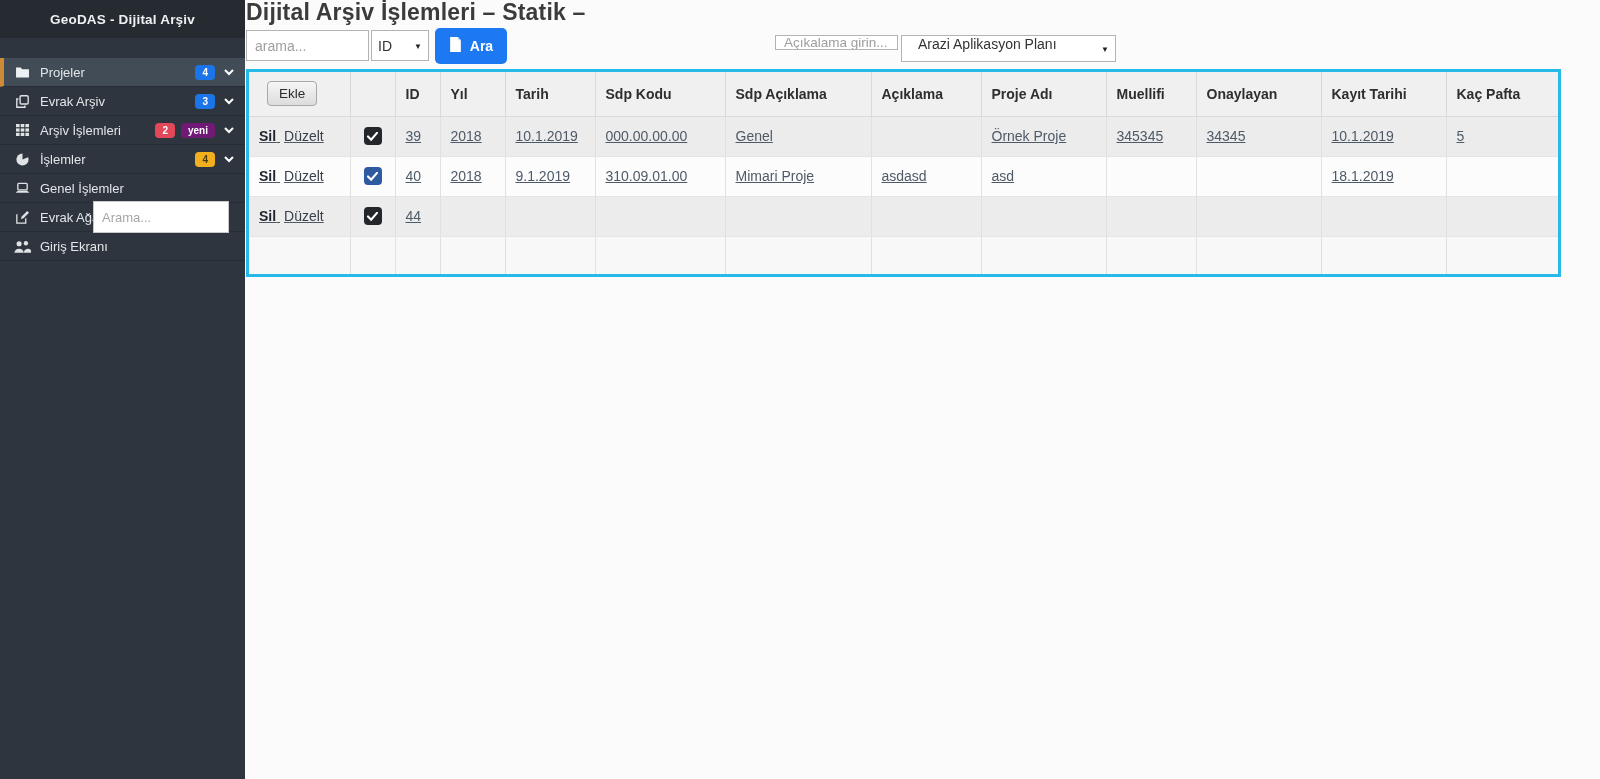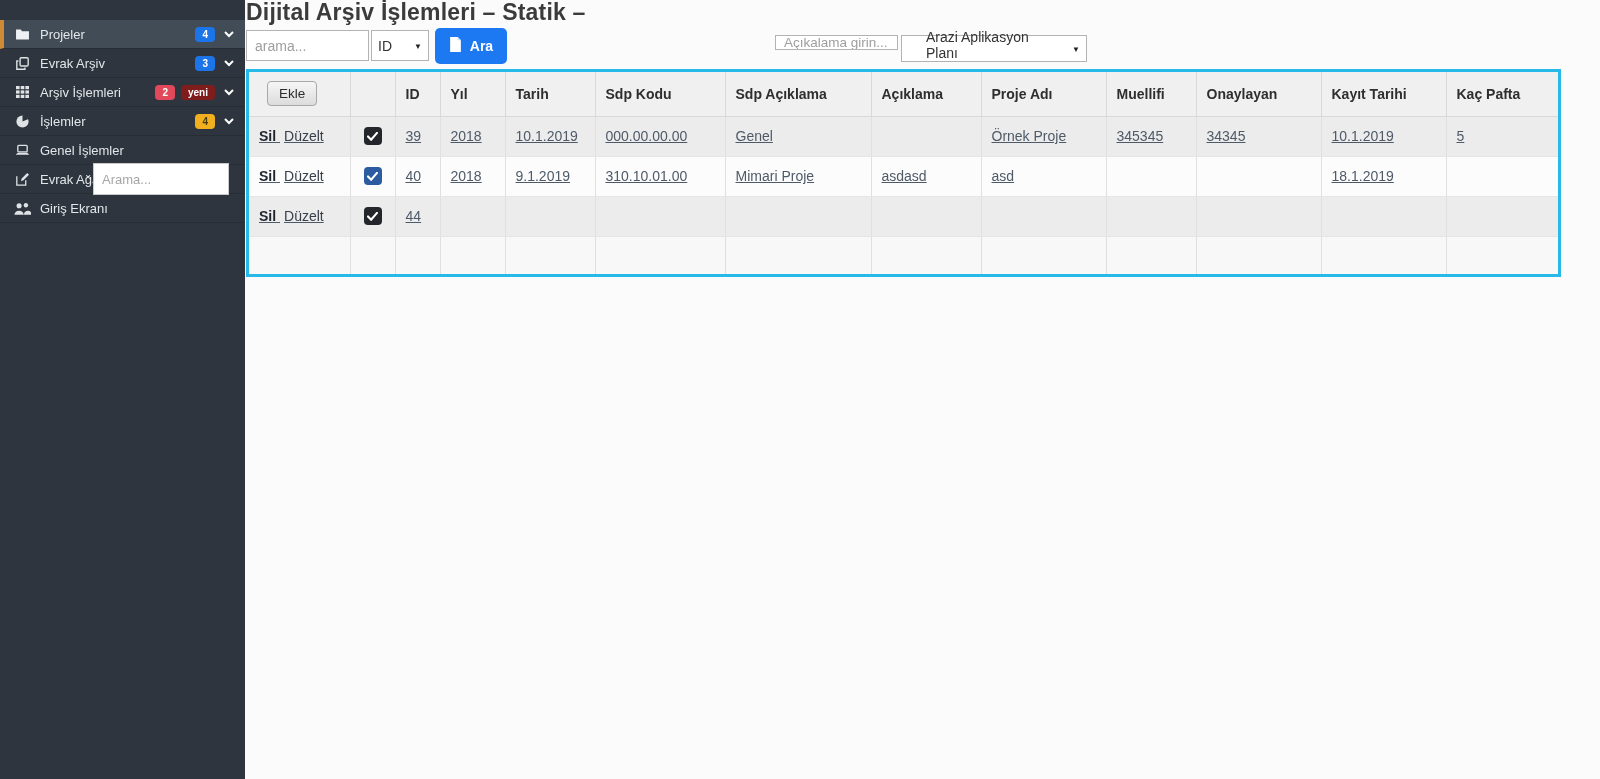--- a/index.html
+++ b/index.html
@@ -25,21 +25,21 @@
   .nav-item.active { background:#414c56; border-left:4px solid #cf8a36; padding-left:9px;margin-top:20px; }
   .nav-icon { width:18px; margin-right:9px; display:inline-flex; justify-content:center; align-items:center; }
   .nav-label { white-space:nowrap; }
   .badges { margin-left:auto; display:flex; gap:6px; align-items:center; }
   .badge {
     font-size:10px; font-weight:bold; color:#fff;
     padding:2px 7px; border-radius:4px; line-height:11px;
   }
   .badge-blue   { background:#1c74e9; }
   .badge-red    { background:#e1495b; }
-  .badge-teal   { background:#7f1d1d; }
+  .badge-teal   { background:#701a75; }
   .badge-yellow { background:#f2b01e; color:#4a3c0d; }
   .nav-chevron { margin:0 11px 0 9px; display:inline-flex; }
   .tree-search {
     position:absolute; left:93px; top:-2px; z-index:3;
     width:136px; height:32px; border:1px solid #c9c9c9; background:#fff;
     padding:0 8px; font-size:13px; color:#444;
     font-family:"Liberation Sans", sans-serif;
   }
   .tree-search::placeholder { color:#a6a6a6; }
 
@@ -68,23 +68,23 @@
   .ara-btn {
     margin-left:6px; margin-top:-2px; width:72px; height:36px;
     background:#1d79f2; border:none; border-radius:5px;
     color:#fff; font-size:14px; font-weight:bold;
     display:flex; align-items:center; justify-content:center; gap:8px;
     cursor:pointer; font-family:"Liberation Sans", sans-serif;
   }
   .toolbar-right { position:absolute; left:529px; top:5px; display:flex; }
   .desc-input { width:123px; height:15px; font-size:13.5px; }
   .type-select {
-    position:relative; width:186px; height:27px; margin-left:3px;
+    position:relative; width:215px; height:27px; margin-left:3px;
     border:1px solid #b3b3b3; background:#fff;
-    display:flex; align-items:flex-end; padding:0 24px;
+    display:flex; align-items:flex-start; padding:0 16px;
     font-size:14px; color:#333; cursor:pointer;
   }
 
   
   .grid-wrap {
     margin-top:2px; width:1315px;
     border:3px solid #27b9e8; background:#fff;
   }
   table { border-collapse:collapse; table-layout:fixed; width:1309px; font-size:14px; }
   thead th {
@@ -117,20 +117,21 @@
     width:18px; height:18px; border-radius:4px; background:#23272b;
     display:inline-flex; align-items:center; justify-content:center;
     vertical-align:middle; cursor:pointer;
   }
   .cbx.blue { background:#2d5ba0; }
 </style>
 </head>
 <body>
 
 <aside class="sidebar">
+  <div class="sidebar-header">GeoDAS - Dijital Arşiv</div>
 
   <div class="nav-item active">
     <span class="nav-icon">
         <svg width="15" height="12" viewBox="0 0 16 13">
           <path d="M1 1.5h5l1.6 2H15v9H1z" fill="#eef1f3"></path>
         </svg>
       </span>
     <span class="nav-label">Projeler</span>
     <span class="badges">
         <span class="badge badge-blue">4</span>
@@ -331,21 +332,21 @@
             <span class="duzelt">Düzelt</span>
           </td>
           <td class="cbx-cell"><span class="cbx blue">
                 <svg width="11" height="9" viewBox="0 0 12 10">
                   <path d="M1 5l3.5 3.5L11 1" stroke="#fff" stroke-width="2.4" fill="none" stroke-linecap="round"></path>
                 </svg>
               </span></td>
           <td>40</td>
           <td>2018</td>
           <td>9.1.2019</td>
-          <td>310.10.01.00</td>
+          <td>310.09.01.00</td>
           <td>Mimari Proje</td>
           <td>asdasd</td>
           <td>asd</td>
           <td></td>
           <td></td>
           <td>18.1.2019</td>
           <td></td>
         </tr>
         <tr class="stripe">
           <td>

